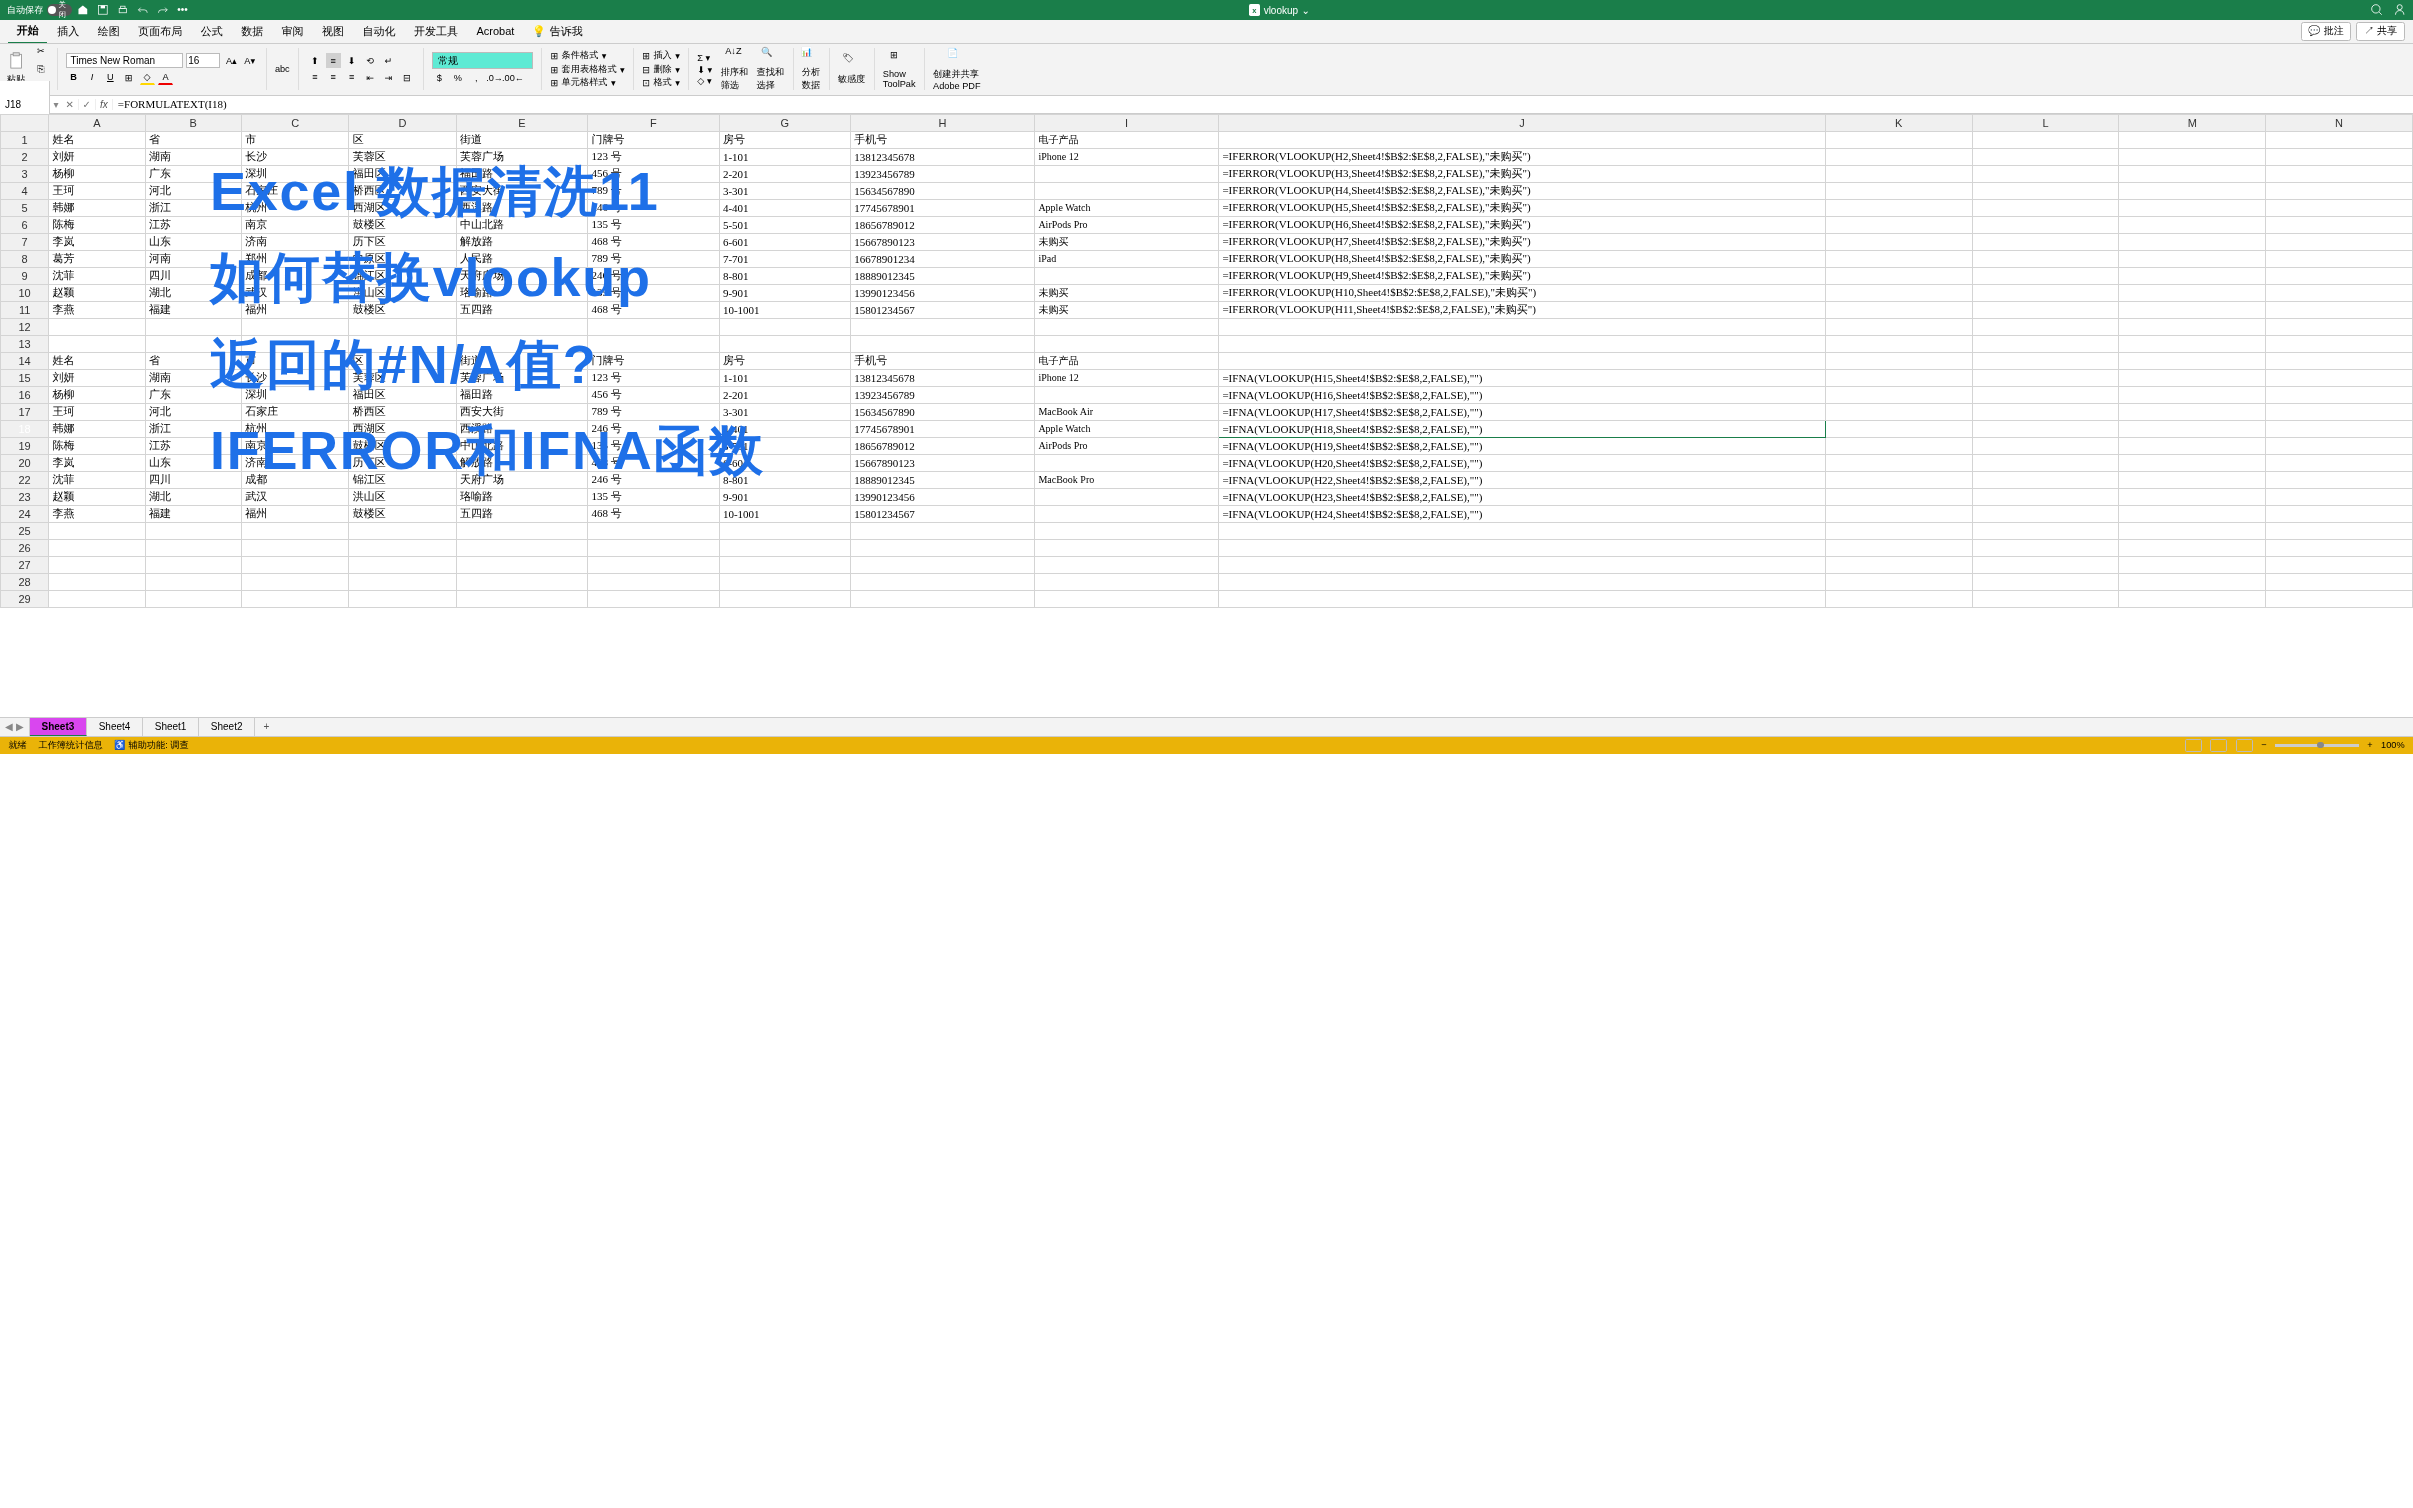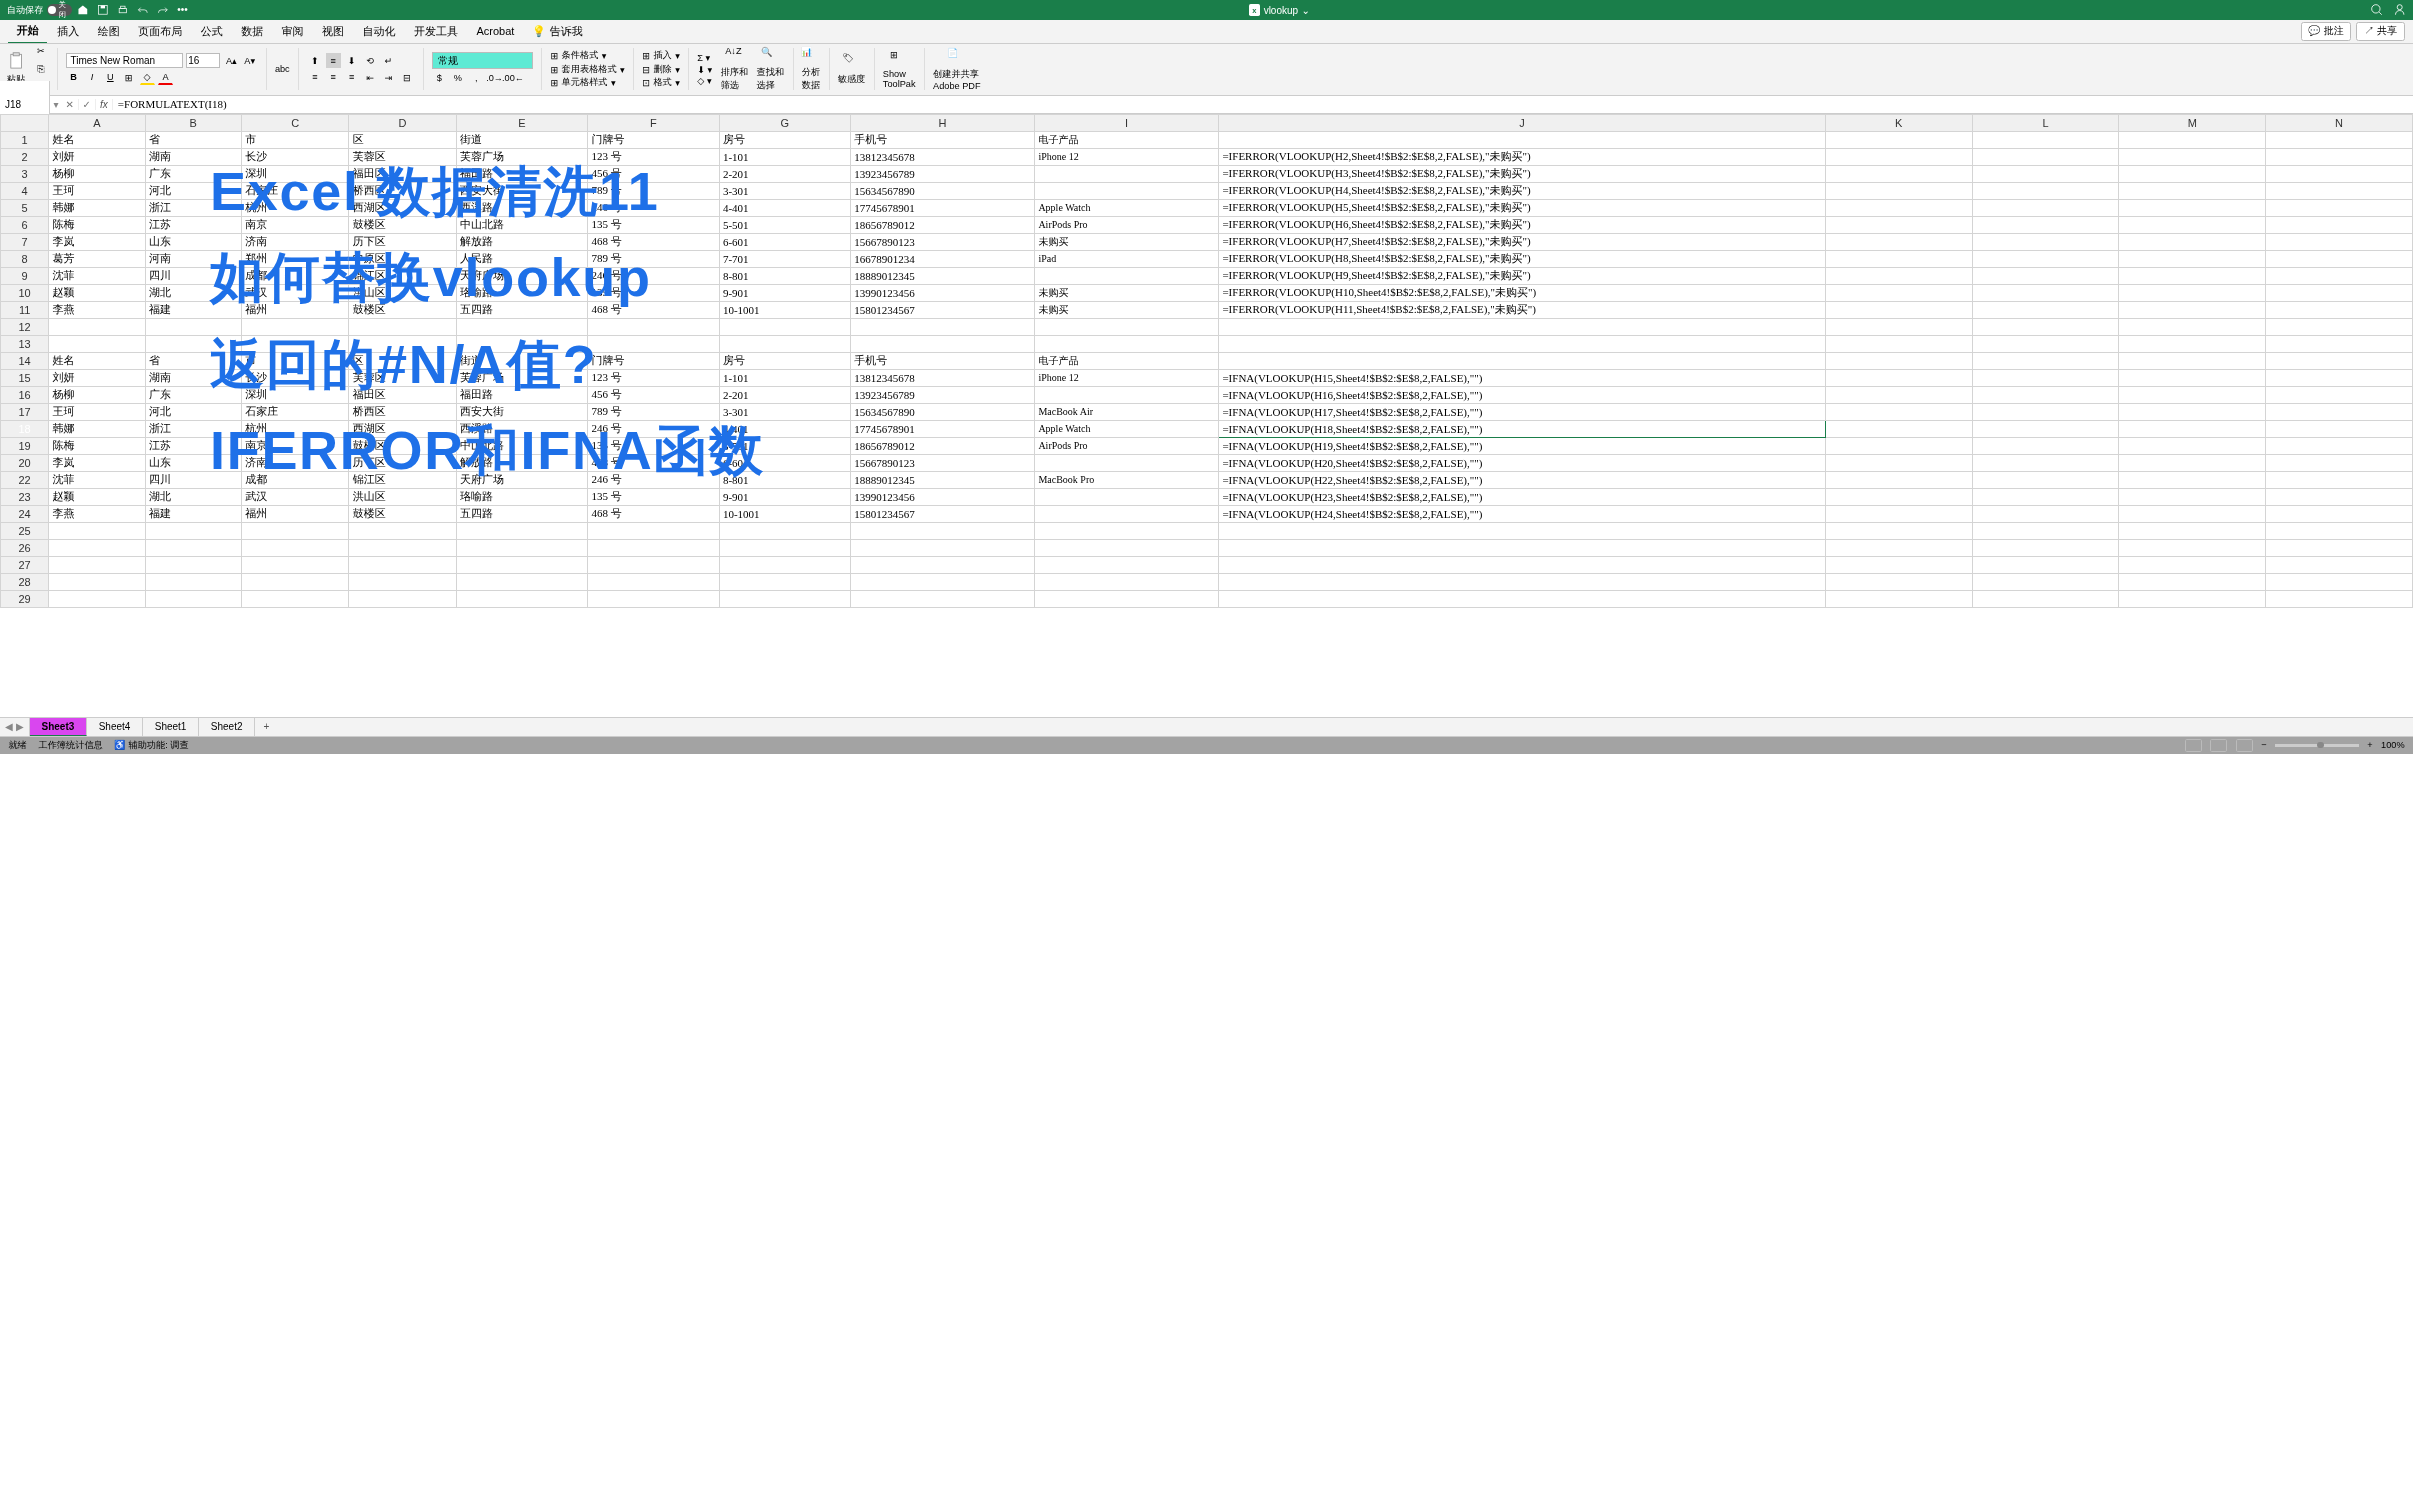--- a/index.html
+++ b/index.html
@@ -57,21 +57,21 @@
 .row-selected th.row-h { background: #aaa; color: #fff; }
 
 .overlay { position: absolute; top: 34px; left: 210px; right: 50px; font-size: 54px; font-weight: bold; color: #1e70e8; pointer-events: none; line-height: 1.6; letter-spacing: 1.7px; }
 
 .tab-bar { height: 18.4px; border-top: 0.8px solid #ccc; display: flex; align-items: stretch; background: #f3f3f3; }
 .tab-scroll { display: flex; align-items: center; padding: 0 5px; gap: 3.4px; border-right: 0.8px solid #ccc; color: #888; }
 .sheet-tab { padding: 0 11.7px; display: flex; align-items: center; border-right: 0.8px solid #ccc; cursor: pointer; font-size: 10px; }
 .sheet-tab.active { background: #d946ef; border-bottom: 1.7px solid #1a7e4a; font-weight: 600; }
 .add-sheet { padding: 0 8.4px; display: flex; align-items: center; color: #555; cursor: pointer; }
 
-.status-bar { height: 18.4px; background: #a3a3a3; border-top: 0.8px solid #ccc; display: flex; align-items: center; padding: 0 8.4px; font-size: 9.2px; justify-content: space-between; }
+.status-bar { height: 18.4px; background: #eab308; border-top: 0.8px solid #ccc; display: flex; align-items: center; padding: 0 8.4px; font-size: 9.2px; justify-content: space-between; }
 .status-left { display: flex; gap: 11.7px; align-items: center; }
 .status-right { display: flex; gap: 8.4px; align-items: center; }
 .view-btn { width: 17px; height: 13.4px; border: 0.8px solid #bbb; border-radius: 1.7px; }
 .zoom-slider { width: 84px; height: 2.5px; background: #ccc; position: relative; }
 .zoom-slider::after { content: ''; width: 6.7px; height: 6.7px; background: #888; border-radius: 50%; position: absolute; left: 50%; top: -2.5px; }
 
 svg { display: block; }
 </style>
 </head>
 <body>

